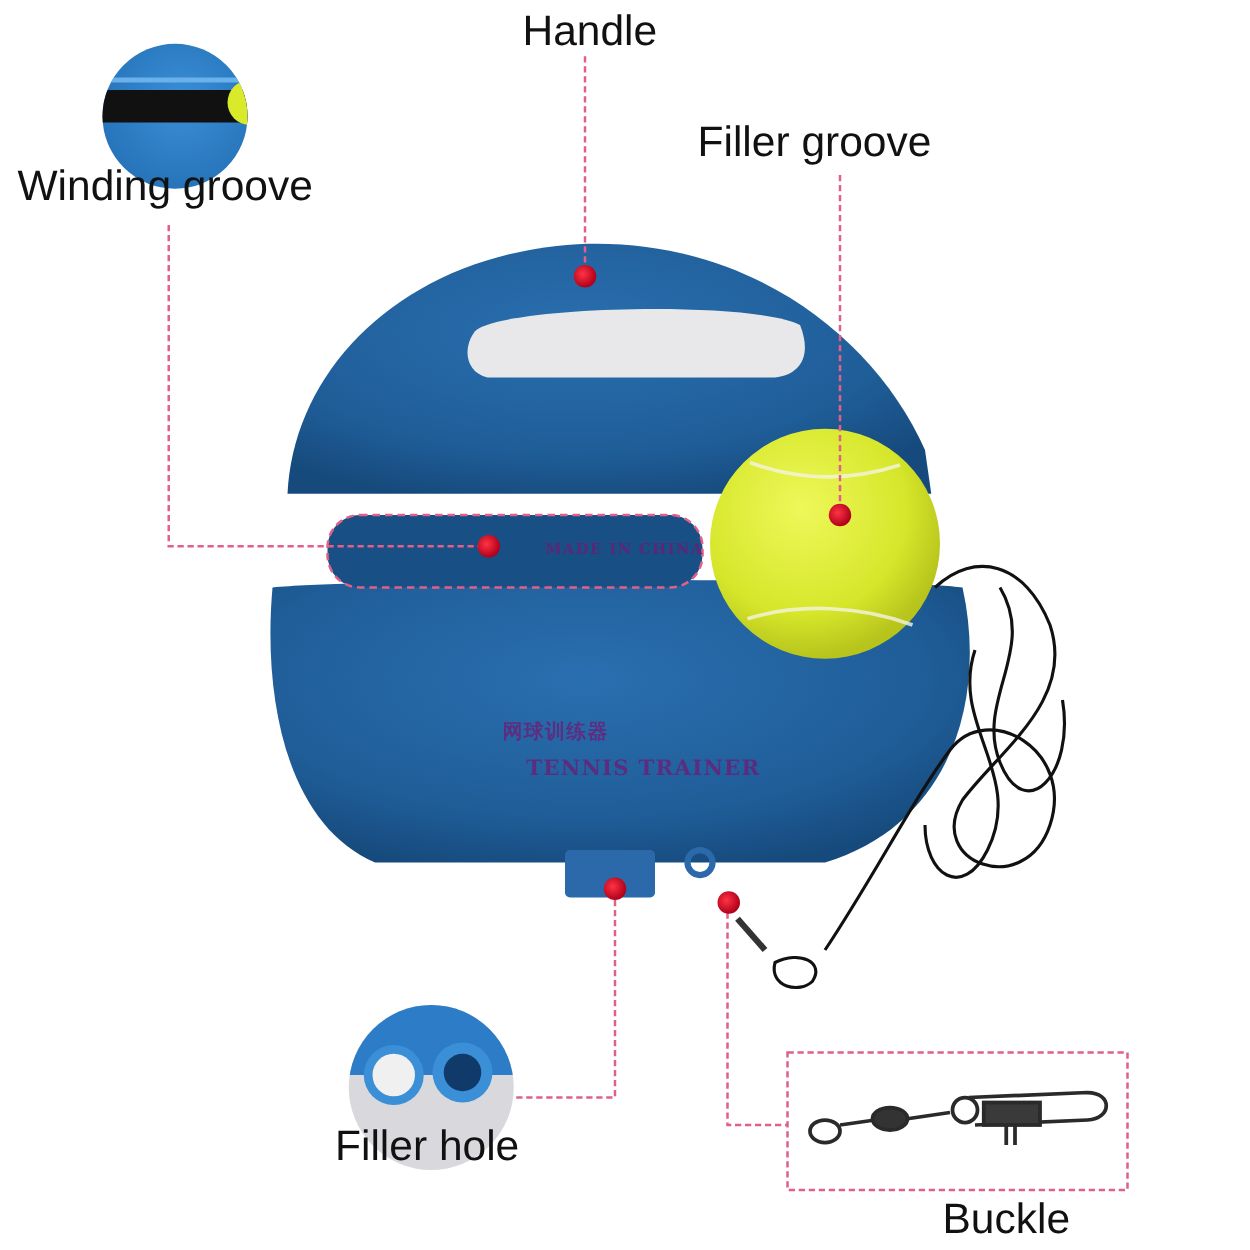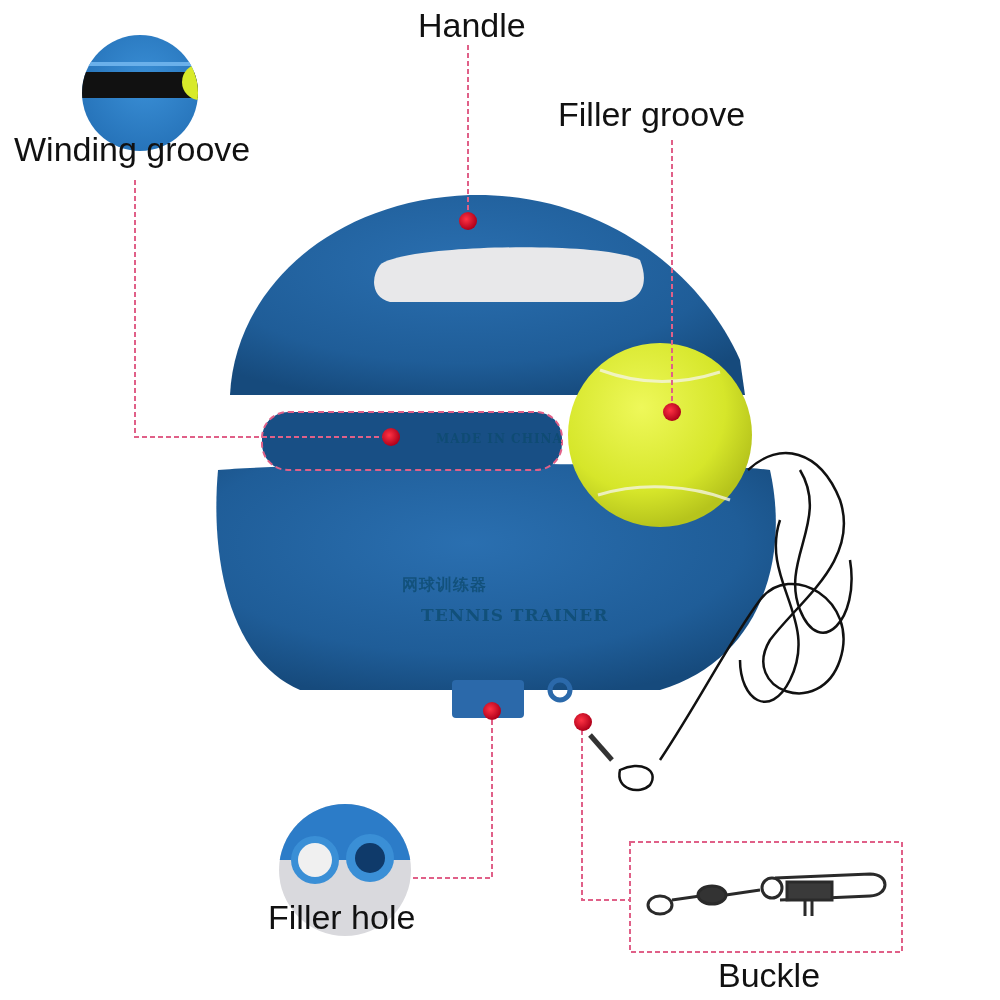--- a/index.html
+++ b/index.html
@@ -1,18 +1,18 @@
 <!DOCTYPE html>
 <html><head>
 <meta charset="utf-8">
 <style>
   html,body{margin:0;padding:0;background:#fff;}
   body{width:1000px;height:1000px;position:relative;overflow:hidden;font-family:"Liberation Sans",sans-serif;}
   .label{position:absolute;color:#111;font-size:34px;line-height:1;white-space:nowrap;font-family:"Liberation Sans",sans-serif;text-align:right;}
-  .caption{position:absolute;color:#0c4a6e;font-size:17px;letter-spacing:1px;font-weight:bold;font-family:"DejaVu Serif",serif;opacity:.75;}
+  .caption{position:absolute;color:#701a75;font-size:17px;letter-spacing:1px;font-weight:bold;font-family:"DejaVu Serif",serif;opacity:.75;}
   svg{position:absolute;left:0;top:0;}
 </style>
 </head>
 <body>
 
 <svg width="1000" height="1000" viewBox="0 0 1000 1000">
   <defs>
     <radialGradient id="baseGrad" cx="45%" cy="35%" r="70%">
       <stop offset="0%" stop-color="#2a6fb0"></stop>
       <stop offset="70%" stop-color="#1f5d98"></stop>
@@ -113,13 +113,13 @@
 </svg>
 
 <div class="caption" style="left:436px;top:432px;font-size:12px;">MADE IN CHINA</div>
 <div class="caption" style="left:402px;top:575px;font-size:16px;font-family:'DejaVu Sans',sans-serif;">网球训练器</div>
 <div class="caption" style="left:405px;top:605px;margin-left:16px;">TENNIS TRAINER</div>
 
 <div class="label" style="left:418px;top:8px;">Handle</div>
 <div class="label" style="left:558px;top:97px;">Filler groove</div>
 <div class="label" style="left:14px;top:132px;">Winding groove</div>
 <div class="label" style="left:268px;top:900px;">Filler hole</div>
-<div class="label" style="left:718px;top:958px;">Buckle</div>
+<div class="label" style="left:754px;top:958px;">Buckle</div>
 
 </body></html>

